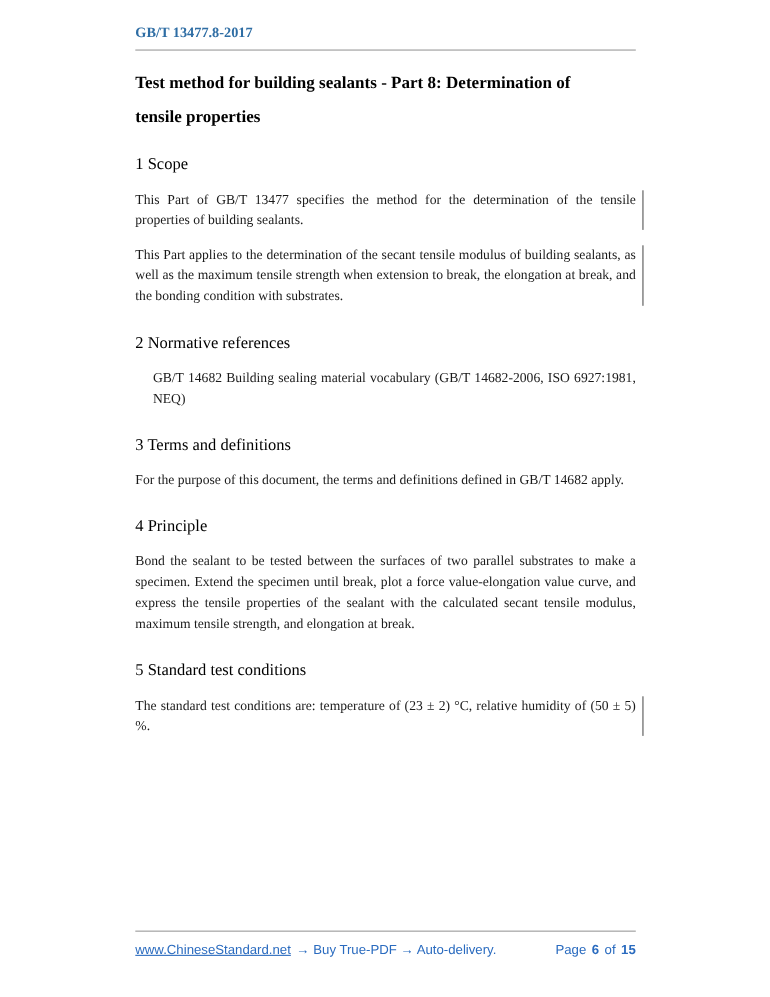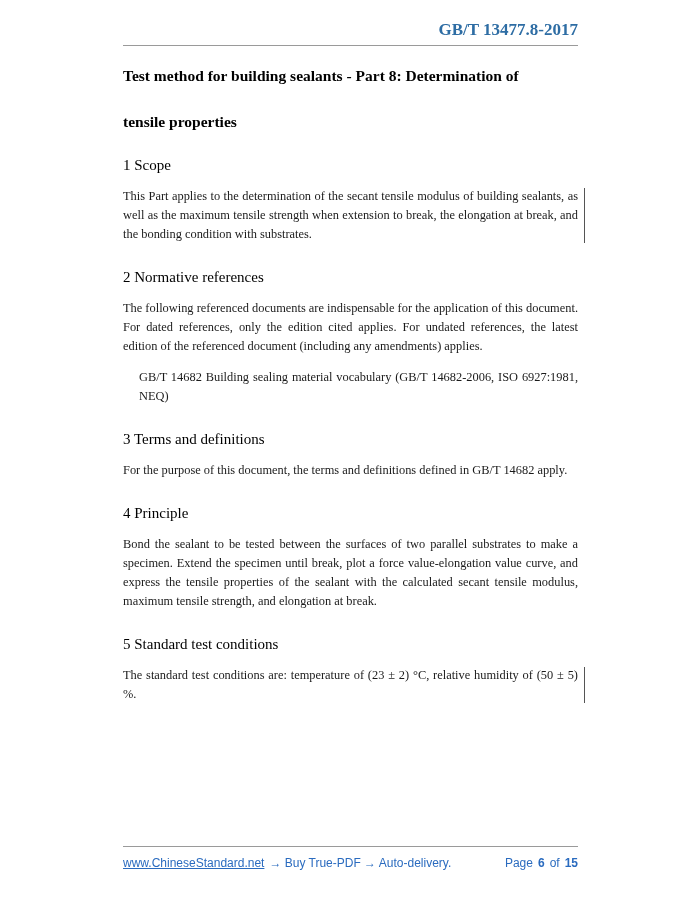--- a/index.html
+++ b/index.html
@@ -15,40 +15,40 @@
     position: relative;
     width: 700px;
     height: 906px;
     background: #ffffff;
     padding: 22px 122px 0 123px;
     overflow: hidden;
     font-family: "Liberation Serif", serif;
     color: var(--text, #1a1a1a);
   }
   .doc-number {
-    text-align: right;
+    text-align: left;
     font-weight: bold;
-    font-size: 17px;
+    font-size: 13px;
     color: var(--accent, #2e6da4);
     line-height: 16px;
   }
   .header-rule {
     border: 0;
     border-top: 1px solid var(--rule, #9a9a9a);
     margin: 7px 0 0 0;
   }
   .doc-title {
     margin: 20px 0 0 0;
     text-align: left;
     font-weight: bold;
     font-size: 15.5px;
     color: #000;
   }
   .doc-title .line { line-height: 20px; white-space: nowrap; }
-  .doc-title .line + .line { margin-top: 26px; }
+  .doc-title .line + .line { margin-top: 11px; }
   h2.section-heading {
     font-size: 15px;
     font-weight: normal;
     margin: 24px 0 13px 0;
     color: #000;
     line-height: 18px;
   }
   p.body-par {
     margin: 0 0 12px 0;
     font-size: 12.4px;
@@ -94,26 +94,26 @@
   <div class="doc-number">GB/T 13477.8-2017</div>
   <hr class="header-rule">
 
   <h1 class="doc-title">
     <div class="line">Test method for building sealants - Part 8: Determination of</div>
     <div class="line">tensile properties</div>
   </h1>
 
   <section>
     <h2 class="section-heading">1 Scope</h2>
+    <p class="body-par changed">This Part of GB/T 13477 specifies the method for the determination of the tensile properties of building sealants.</p>
     <p class="body-par changed">This Part applies to the determination of the secant tensile modulus of building sealants, as well as the maximum tensile strength when extension to break, the elongation at break, and the bonding condition with substrates.</p>
   </section>
 
   <section>
     <h2 class="section-heading">2 Normative references</h2>
-    <p class="body-par">The following referenced documents are indispensable for the application of this document. For dated references, only the edition cited applies. For undated references, the latest edition of the referenced document (including any amendments) applies.</p>
     <p class="body-par ref-par">GB/T 14682 Building sealing material vocabulary (GB/T 14682-2006, ISO 6927:1981, NEQ)</p>
   </section>
 
   <section>
     <h2 class="section-heading">3 Terms and definitions</h2>
     <p class="body-par">For the purpose of this document, the terms and definitions defined in GB/T 14682 apply.</p>
   </section>
 
   <section>
     <h2 class="section-heading">4 Principle</h2>

